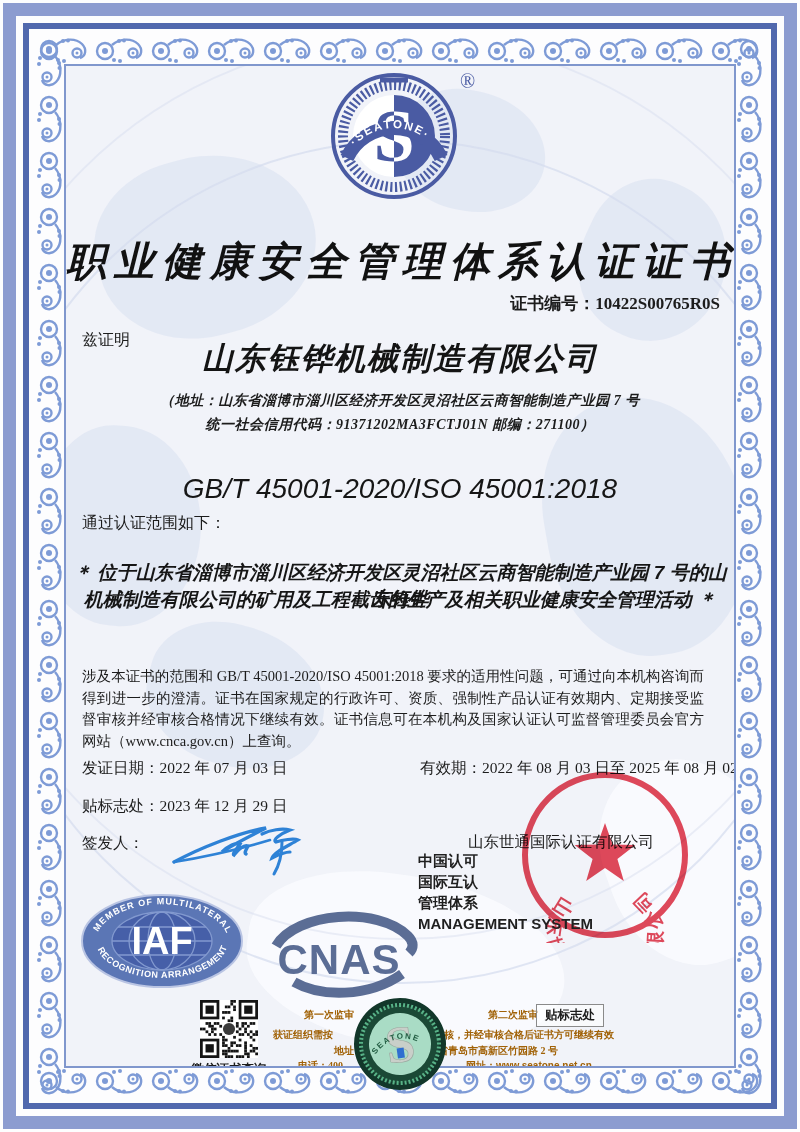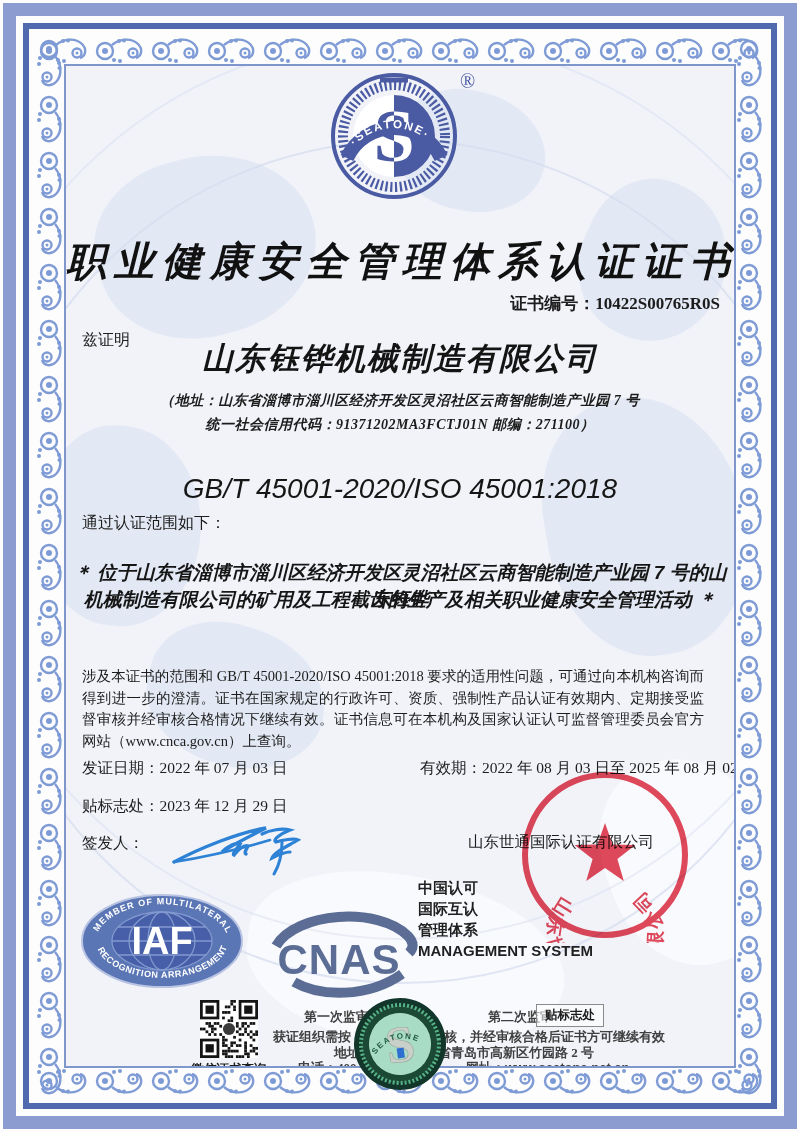--- a/index.html
+++ b/index.html
@@ -25,21 +25,21 @@
   .title{font-size:40px;letter-spacing:8px;font-weight:600;color:#111;white-space:nowrap;}
   .certno{font-size:17px;font-weight:bold;}
   .small-label{font-size:16px;}
   .company{font-size:31px;font-weight:bold;font-family:"Liberation Sans",sans-serif;letter-spacing:2px;color:#141414;}
   .addr{font-size:14px;font-weight:bold;letter-spacing:.5px;}
   .standard{font-size:28px;font-family:"Liberation Sans",sans-serif;color:#161616;}
   .scope{font-size:19px;font-weight:bold;font-family:"Liberation Sans",sans-serif;color:#161616;}
   .para{font-size:14.5px;line-height:21.5px;text-align:justify;}
   .dateline{font-size:15.5px;white-space:nowrap;}
   .accr-lines{font-size:15px;line-height:21px;font-weight:bold;font-family:"Liberation Sans",sans-serif;color:#1f1f1f;}
-  .foot{font-size:13px;font-weight:bold;white-space:nowrap;color:#404040;}
+  .foot{font-size:10px;font-weight:bold;white-space:nowrap;color:#a16207;}
   .stickbox{border:1px solid #8a8a8a;font-size:12.5px;font-weight:bold;text-align:center;line-height:20px;background:rgba(255,255,255,.55);}
   .qrcap{font-size:12.5px;font-weight:bold;text-align:center;}
   .sealsvg{mix-blend-mode:multiply;}
 </style>
 </head>
 <body>
 
 <div class="page">
 
   <svg width="0" height="0" style="position:absolute" aria-hidden="true">
@@ -237,21 +237,21 @@
     </svg>
 
     <svg class="abs" style="left:196px;top:842px" width="156" height="92" viewBox="0 0 156 92">
       <g stroke="#5b6d95" stroke-width="10" fill="none">
         <path d="M14 38 C34 4, 116 -2, 146 28 C152 34, 152 40, 147 45"></path>
         <path d="M32 74 C58 89, 106 90, 140 66"></path>
       </g>
       <text x="77" y="66" text-anchor="middle" font-family="Liberation Sans,sans-serif" font-size="42" font-weight="bold" fill="#5b6d95" letter-spacing="1">CNAS</text>
     </svg>
 
-    <div class="abs accr-lines" style="left:352px;top:811px">
+    <div class="abs accr-lines" style="left:352px;top:784px">
       <div>中国认可</div>
       <div>国际互认</div>
       <div>管理体系</div>
       <div>MANAGEMENT SYSTEM</div>
     </div>
 
     <svg id="qr" class="abs" style="left:134px;top:934px;background:#ffffff" width="58" height="58" viewBox="0 0 21 21">
         <rect x="0" y="0" width="21" height="21" fill="#ffffff"></rect>
         <rect x="11" y="0" width="1" height="1" fill="#141414"></rect>
         <rect x="12" y="0" width="1" height="1" fill="#141414"></rect>

